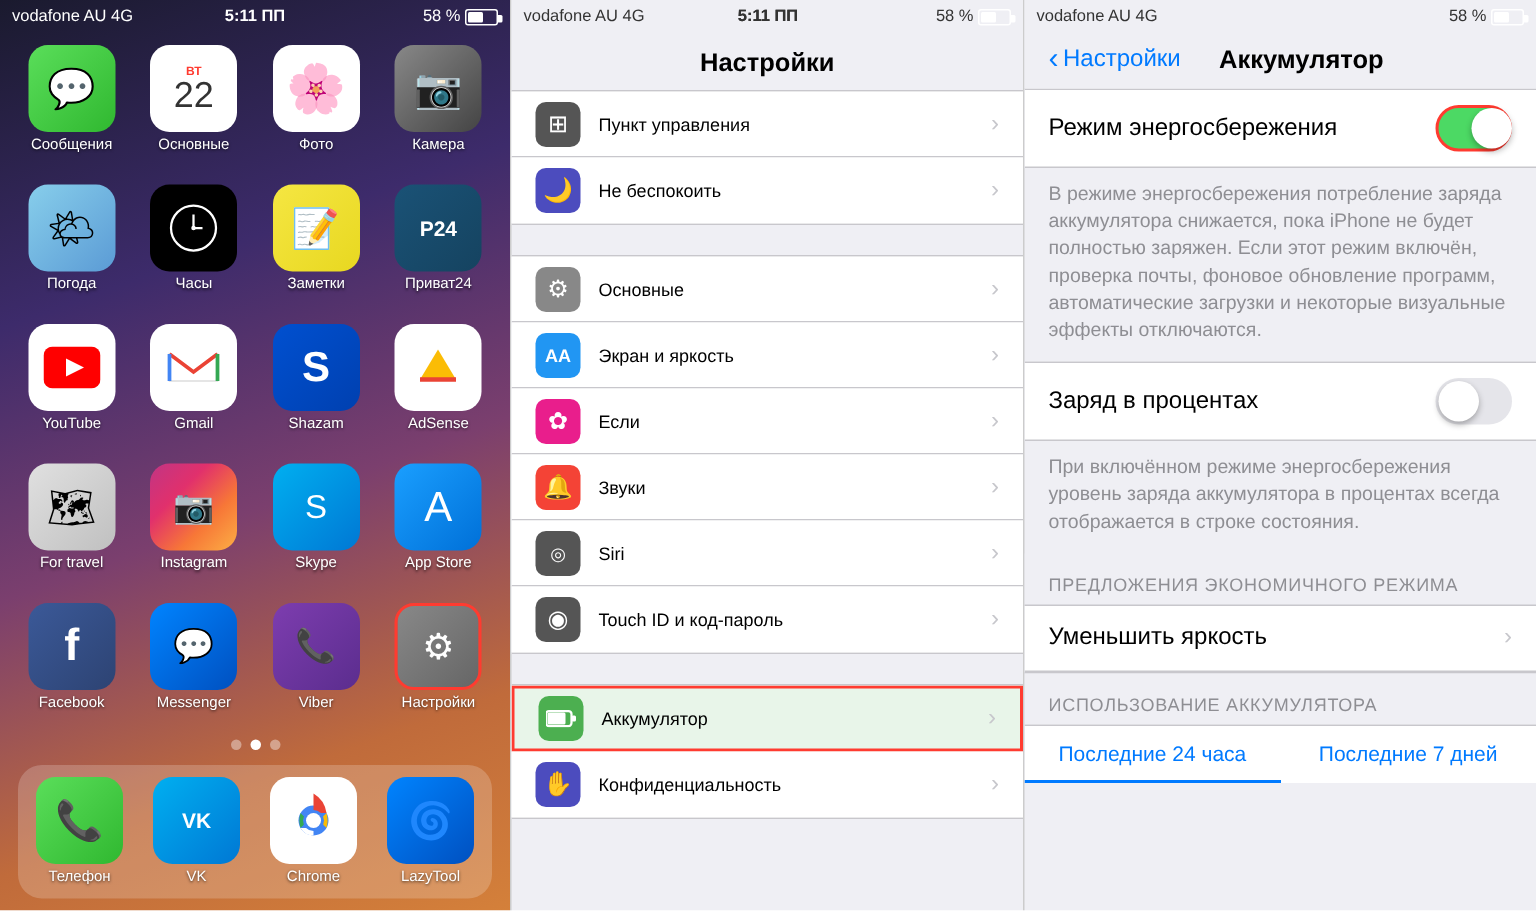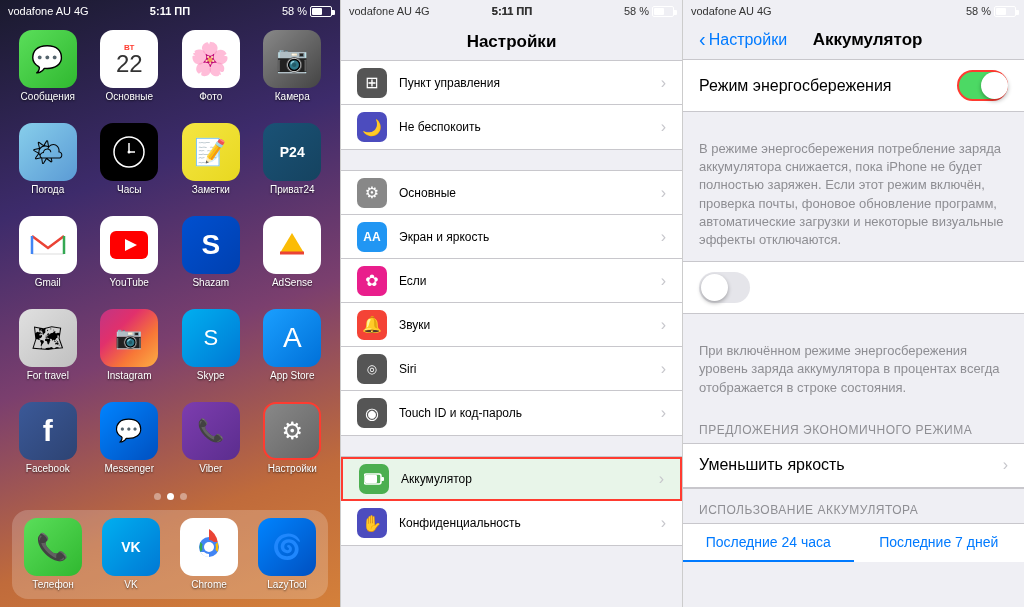--- a/index.html
+++ b/index.html
@@ -263,21 +263,20 @@
       box-shadow: 0 2px 4px rgba(0,0,0,0.3);
       transition: left 0.2s;
     }
     .toggle-on .toggle-thumb { left: 22px; top: 0px; }
     .toggle-off .toggle-thumb { left: 2px; }
     .battery-description {
       font-size: 13px;
       color: #8e8e93;
       padding: 8px 16px 12px;
       line-height: 1.4;
-      margin-top: 20px;
     }
     .section-header {
       font-size: 12px;
       color: #8e8e93;
       padding: 14px 16px 6px;
       text-transform: uppercase;
       letter-spacing: 0.5px;
       background: #efeff4;
     }
     .usage-row {
@@ -393,44 +392,44 @@
     </div>
 
     <div class="app-icon">
       <div class="app-icon-img app-notes">📝</div>
       <span class="app-label">Заметки</span>
     </div>
 
     <div class="app-icon">
       <div class="app-icon-img app-privat" style="font-size:14px;color:white;font-weight:700;">P24</div>
       <span class="app-label">Приват24</span>
+    </div>
+
+    <div class="app-icon">
+      <div class="app-icon-img app-youtube">
+        <svg width="38" height="28" viewBox="0 0 38 28">
+          <rect width="38" height="28" rx="6" fill="#ff0000"></rect>
+          <polygon points="15,8 27,14 15,20" fill="white"></polygon>
+        </svg>
+      </div>
+      <span class="app-label">YouTube</span>
     </div>
 
     <div class="app-icon">
       <div class="app-icon-img app-gmail">
         <svg width="38" height="28" viewBox="0 0 38 28">
           <rect width="38" height="28" fill="white"></rect>
           <path d="M3 5 L19 17 L35 5 L35 23 L3 23 Z" fill="none" stroke="#ddd" stroke-width="1"></path>
           <path d="M3 5 L19 17 L35 5" fill="none" stroke="#ea4335" stroke-width="2.5"></path>
           <path d="M3 5 L3 23" stroke="#4285f4" stroke-width="2.5"></path>
           <path d="M35 5 L35 23" stroke="#34a853" stroke-width="2.5"></path>
           <path d="M3 23 L35 23" stroke="#fbbc05" stroke-width="0"></path>
         </svg>
       </div>
       <span class="app-label">Gmail</span>
-    </div>
-
-    <div class="app-icon">
-      <div class="app-icon-img app-youtube">
-        <svg width="38" height="28" viewBox="0 0 38 28">
-          <rect width="38" height="28" rx="6" fill="#ff0000"></rect>
-          <polygon points="15,8 27,14 15,20" fill="white"></polygon>
-        </svg>
-      </div>
-      <span class="app-label">YouTube</span>
     </div>
 
     <div class="app-icon">
       <div class="app-icon-img app-shazam" style="color:white;font-size:28px;font-weight:700;">S</div>
       <span class="app-label">Shazam</span>
     </div>
 
     <div class="app-icon">
       <div class="app-icon-img app-adsense" style="background:white;">
         <svg width="40" height="40" viewBox="0 0 40 40">
@@ -638,20 +637,21 @@
         <span class="battery-row-label">Режим энергосбережения</span>
         <div class="toggle-switch toggle-on">
           <div class="toggle-thumb"></div>
         </div>
       </div>
     </div>
     <div class="battery-description">В режиме энергосбережения потребление заряда аккумулятора снижается, пока iPhone не будет полностью заряжен. Если этот режим включён, проверка почты, фоновое обновление программ, автоматические загрузки и некоторые визуальные эффекты отключаются.</div>
 
     <div class="battery-section" style="margin-top:0;">
       <div class="battery-row">
+        <span class="battery-row-label">Заряд в процентах</span>
         <div class="toggle-switch toggle-off">
           <div class="toggle-thumb"></div>
         </div>
       </div>
     </div>
     <div class="battery-description">При включённом режиме энергосбережения уровень заряда аккумулятора в процентах всегда отображается в строке состояния.</div>
 
     <div class="section-header">ПРЕДЛОЖЕНИЯ ЭКОНОМИЧНОГО РЕЖИМА</div>
     <div class="battery-section" style="margin-top:0;">
       <div class="usage-row">

